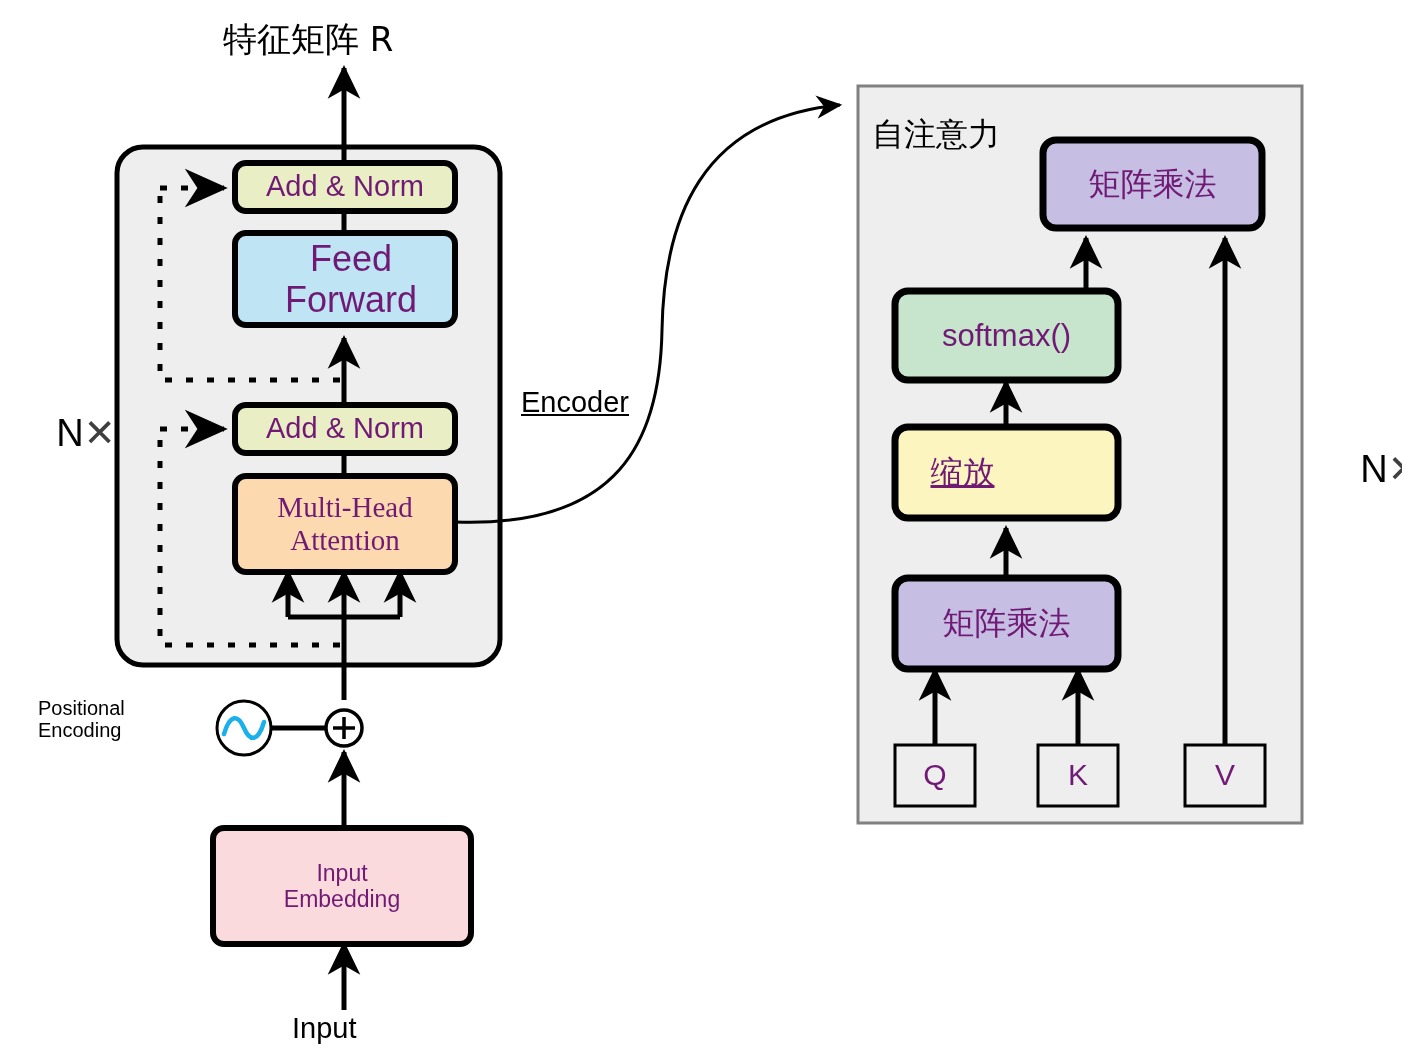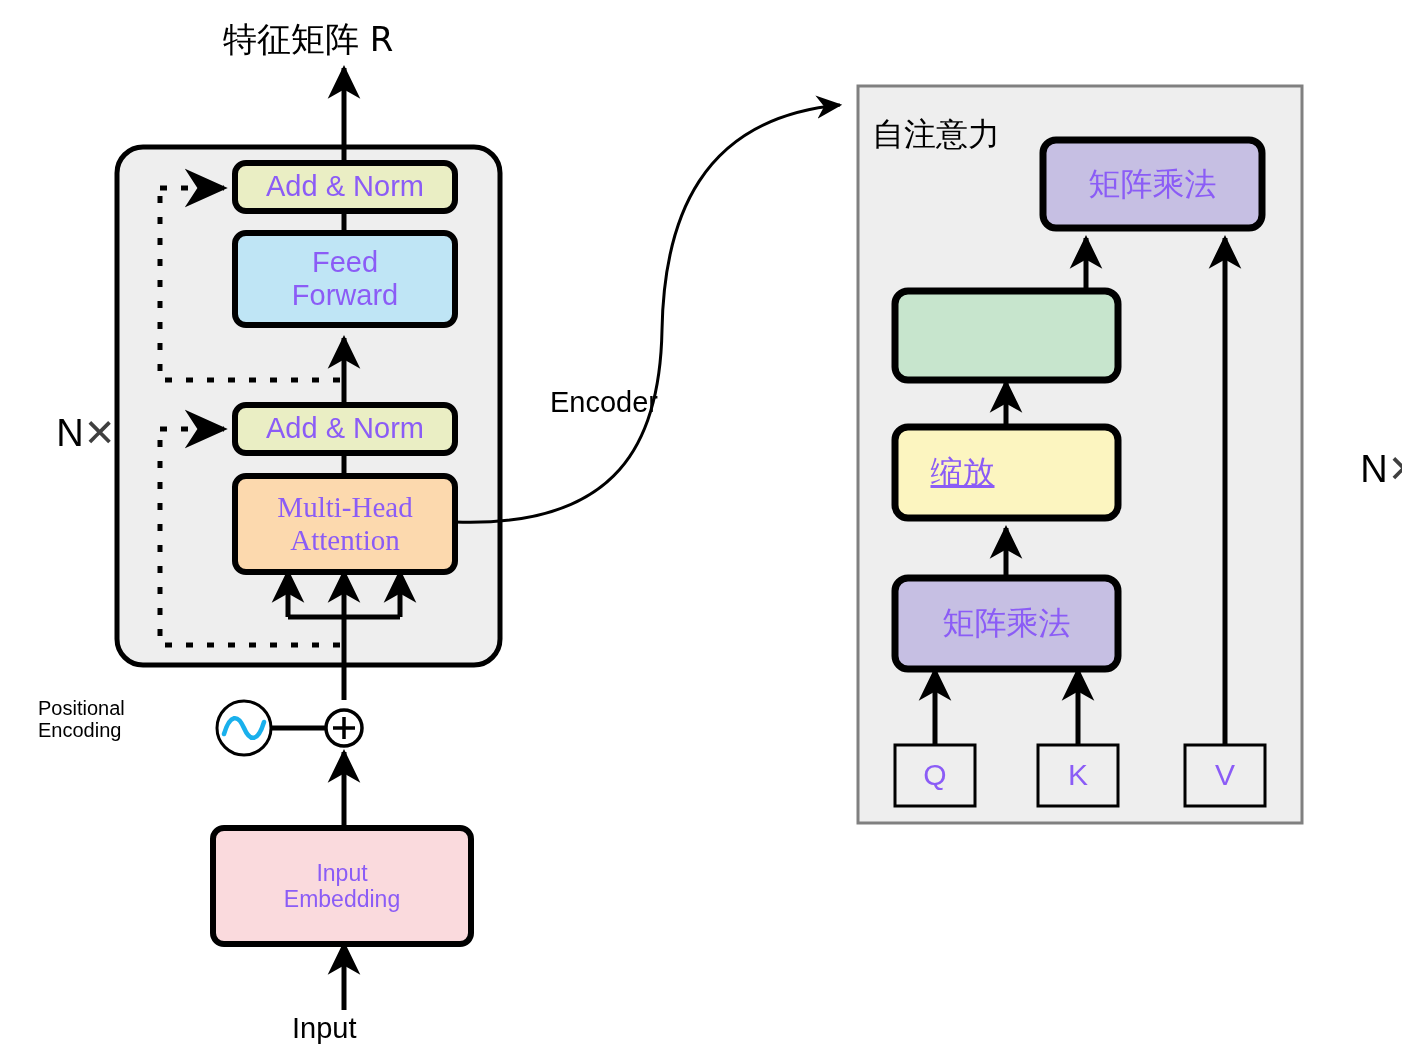--- a/index.html
+++ b/index.html
@@ -29,21 +29,21 @@
     line-height: 1.12;
     white-space: pre;
     pointer-events: none;
   }
   .box-label {
     position: absolute;
     display: flex;
     align-items: center;
     justify-content: center;
     text-align: center;
-    color: #8b5cf6;
+    color: #701a75;
     line-height: 1.14;
     white-space: pre;
   }
   .cjk { font-family: "DejaVu Sans", "Liberation Sans", sans-serif; }
   .nx {
     position: absolute;
     color: #000000;
     white-space: pre;
   }
   .nx .xg { color: #3f3f3f; font-weight: bold; }
@@ -131,44 +131,45 @@
   <div class="lbl cjk" style="left:223px; top:20px; font-size:34px;">特征矩阵 R</div>
 
   <div class="nx" style="left:14px; top:368px; font-size:38px;">
     <span>N</span><span class="xg">✕</span>
   </div>
 
   <div class="nx" style="left:1318px; top:404px; font-size:38px;">
     <span>N</span><span class="xg">✕</span>
   </div>
 
-  <div class="lbl" style="left:550px; top:386px; font-size:29px;">Encoder</div>
+  <div class="lbl" style="left:521px; top:386px; font-size:29px;text-decoration:underline;">Encoder</div>
 
   <div class="lbl" style="left:38px; top:697px; font-size:20px;">Positional
 Encoding</div>
 
   <div class="lbl" style="left:292px; top:1012px; font-size:29px;">Input</div>
 
   <div class="box-label" style="left:235px; top:163px; width:220px; height:48px; font-size:29px;">Add &amp; Norm</div>
 
-  <div class="box-label" style="left:235px; top:233px; width:220px; height:92px; font-size:29px;">Feed
+  <div class="box-label" style="left:241px; top:233px; width:220px; height:92px; font-size:36px;">Feed
 Forward</div>
 
   <div class="box-label" style="left:235px; top:405px; width:220px; height:48px; font-size:29px;">Add &amp; Norm</div>
 
   <div class="box-label" style="left:235px; top:476px; width:220px; height:96px; font-size:29px;font-family:Liberation Serif, serif;">Multi-Head
 Attention</div>
 
   <div class="box-label" style="left:213px; top:828px; width:258px; height:116px; font-size:23px;">Input
 Embedding</div>
 
   <div class="lbl cjk" style="left:872px; top:94px; font-size:32px;margin-top:23px;">自注意力</div>
 
   <div class="box-label cjk" style="left:1043px; top:140px; width:219px; height:88px; font-size:32px;">矩阵乘法</div>
 
+  <div class="box-label" style="left:895px; top:291px; width:223px; height:89px; font-size:31px;">softmax()</div>
 
   <div class="box-label cjk" style="left:851px; top:427px; width:223px; height:91px; font-size:32px;text-decoration:underline;">缩放</div>
 
   <div class="box-label cjk" style="left:895px; top:578px; width:223px; height:91px; font-size:32px;">矩阵乘法</div>
 
   <div class="box-label" style="left:895px; top:745px; width:80px; height:61px; font-size:30px;">Q</div>
 
   <div class="box-label" style="left:1038px; top:745px; width:80px; height:61px; font-size:30px;">K</div>
 
   <div class="box-label" style="left:1185px; top:745px; width:80px; height:61px; font-size:30px;">V</div>

